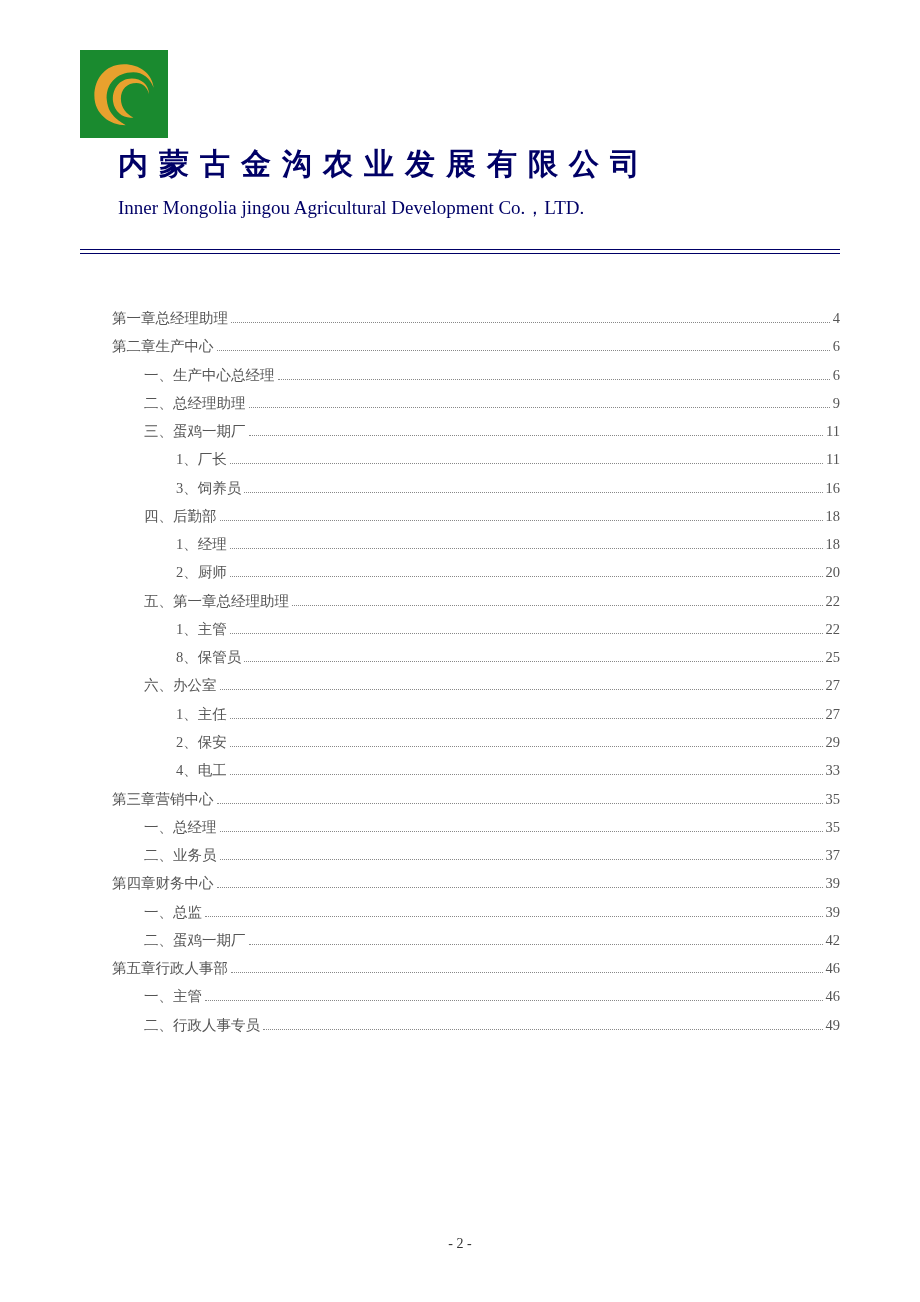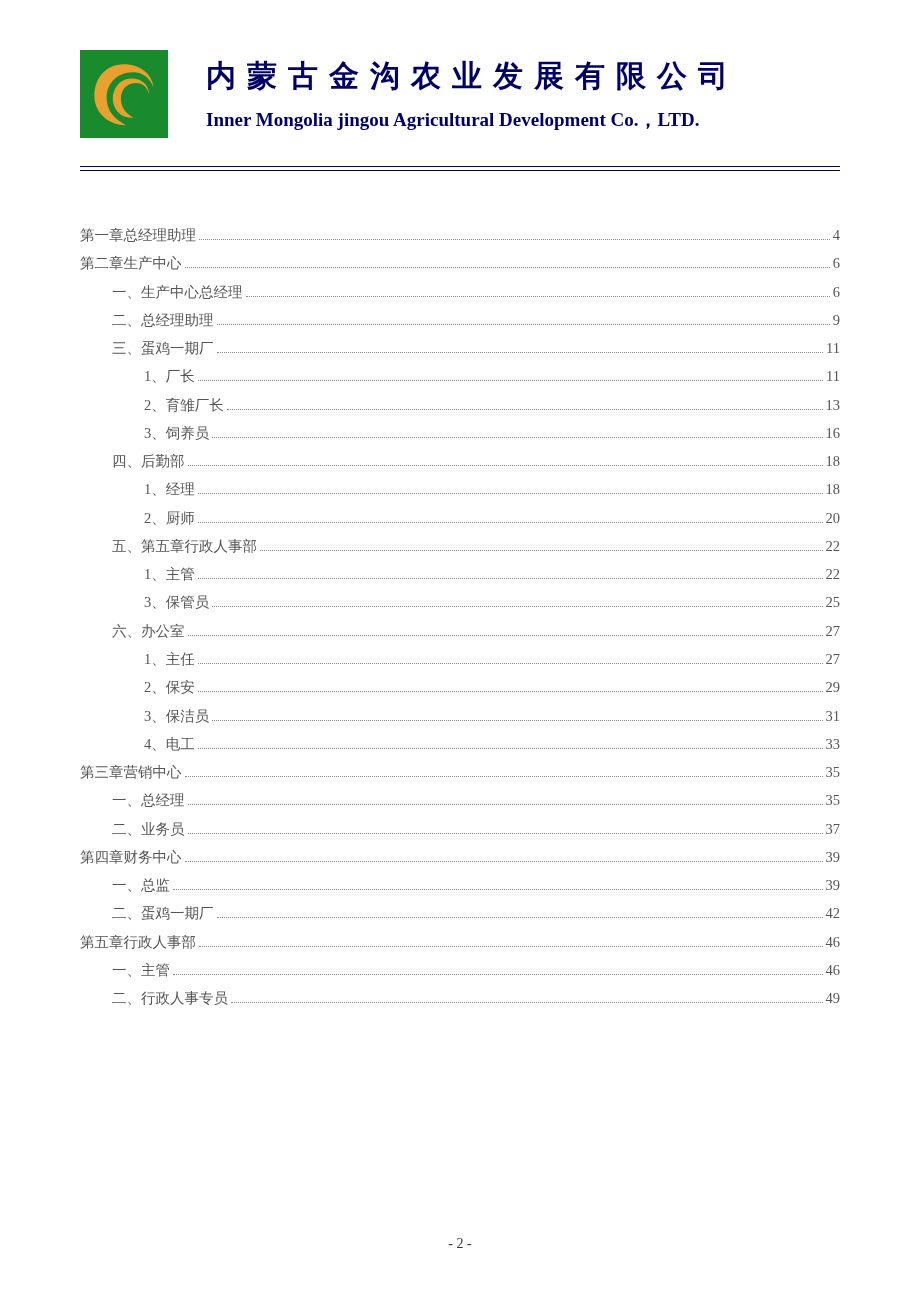--- a/index.html
+++ b/index.html
@@ -13,20 +13,21 @@
     width: 920px;
     min-height: 1302px;
     padding: 50px 80px 40px 80px;
     box-sizing: border-box;
     position: relative;
   }
   .header-row {
     display: flex;
     align-items: flex-start;
     margin-bottom: 4px;
+    flex-direction: column;
   }
   .logo {
     width: 88px;
     height: 88px;
     background: #1a8a2f;
     flex-shrink: 0;
     display: flex;
     align-items: center;
     justify-content: center;
     position: relative;
@@ -41,36 +42,37 @@
     font-family: "SimHei", "黑体", sans-serif;
     font-size: 30px;
     font-weight: bold;
     color: #000066;
     letter-spacing: 11px;
     white-space: nowrap;
   }
   .title-en {
     font-family: "Times New Roman", serif;
     font-size: 19px;
-    font-weight: bold;
+    font-weight: normal;
     color: #000066;
     margin-top: 10px;
     white-space: nowrap;
   }
   .hr-lines {
     margin-top: 28px;
     border: none;
     border-top: 1.5px solid #000066;
     border-bottom: 1.5px solid #000066;
     height: 3px;
   }
   .toc {
     margin-top: 50px;
     font-size: 14.5px;
     color: #555;
+    margin-left: 32px;
   }
   .toc-row {
     display: flex;
     align-items: baseline;
     line-height: 1.95;
     white-space: nowrap;
   }
   .toc-label { flex-shrink: 0; }
   .toc-dots {
     flex: 1;
@@ -138,78 +140,68 @@
         <span class="toc-label">三、蛋鸡一期厂</span>
         <span class="toc-dots"></span>
         <span class="toc-page">11</span>
       </div>
       <div class="toc-row indent-2">
         <span class="toc-label">1、厂长</span>
         <span class="toc-dots"></span>
         <span class="toc-page">11</span>
       </div>
       <div class="toc-row indent-2">
-        <span class="toc-label">2、育雏厂长</span>
-        <span class="toc-dots"></span>
-        <span class="toc-page">13</span>
-      </div>
-      <div class="toc-row indent-2">
         <span class="toc-label">3、饲养员</span>
         <span class="toc-dots"></span>
         <span class="toc-page">16</span>
       </div>
       <div class="toc-row indent-1">
         <span class="toc-label">四、后勤部</span>
         <span class="toc-dots"></span>
         <span class="toc-page">18</span>
       </div>
       <div class="toc-row indent-2">
         <span class="toc-label">1、经理</span>
         <span class="toc-dots"></span>
         <span class="toc-page">18</span>
       </div>
       <div class="toc-row indent-2">
         <span class="toc-label">2、厨师</span>
         <span class="toc-dots"></span>
         <span class="toc-page">20</span>
       </div>
       <div class="toc-row indent-1">
-        <span class="toc-label">五、第五章行政人事部</span>
+        <span class="toc-label">五、第一章总经理助理</span>
         <span class="toc-dots"></span>
         <span class="toc-page">22</span>
       </div>
       <div class="toc-row indent-2">
         <span class="toc-label">1、主管</span>
         <span class="toc-dots"></span>
         <span class="toc-page">22</span>
       </div>
       <div class="toc-row indent-2">
-        <span class="toc-label">3、保管员</span>
+        <span class="toc-label">8、保管员</span>
         <span class="toc-dots"></span>
         <span class="toc-page">25</span>
       </div>
       <div class="toc-row indent-1">
         <span class="toc-label">六、办公室</span>
         <span class="toc-dots"></span>
         <span class="toc-page">27</span>
       </div>
       <div class="toc-row indent-2">
         <span class="toc-label">1、主任</span>
         <span class="toc-dots"></span>
         <span class="toc-page">27</span>
       </div>
       <div class="toc-row indent-2">
         <span class="toc-label">2、保安</span>
         <span class="toc-dots"></span>
         <span class="toc-page">29</span>
-      </div>
-      <div class="toc-row indent-2">
-        <span class="toc-label">3、保洁员</span>
-        <span class="toc-dots"></span>
-        <span class="toc-page">31</span>
       </div>
       <div class="toc-row indent-2">
         <span class="toc-label">4、电工</span>
         <span class="toc-dots"></span>
         <span class="toc-page">33</span>
       </div>
       <div class="toc-row indent-0">
         <span class="toc-label">第三章营销中心</span>
         <span class="toc-dots"></span>
         <span class="toc-page">35</span>

